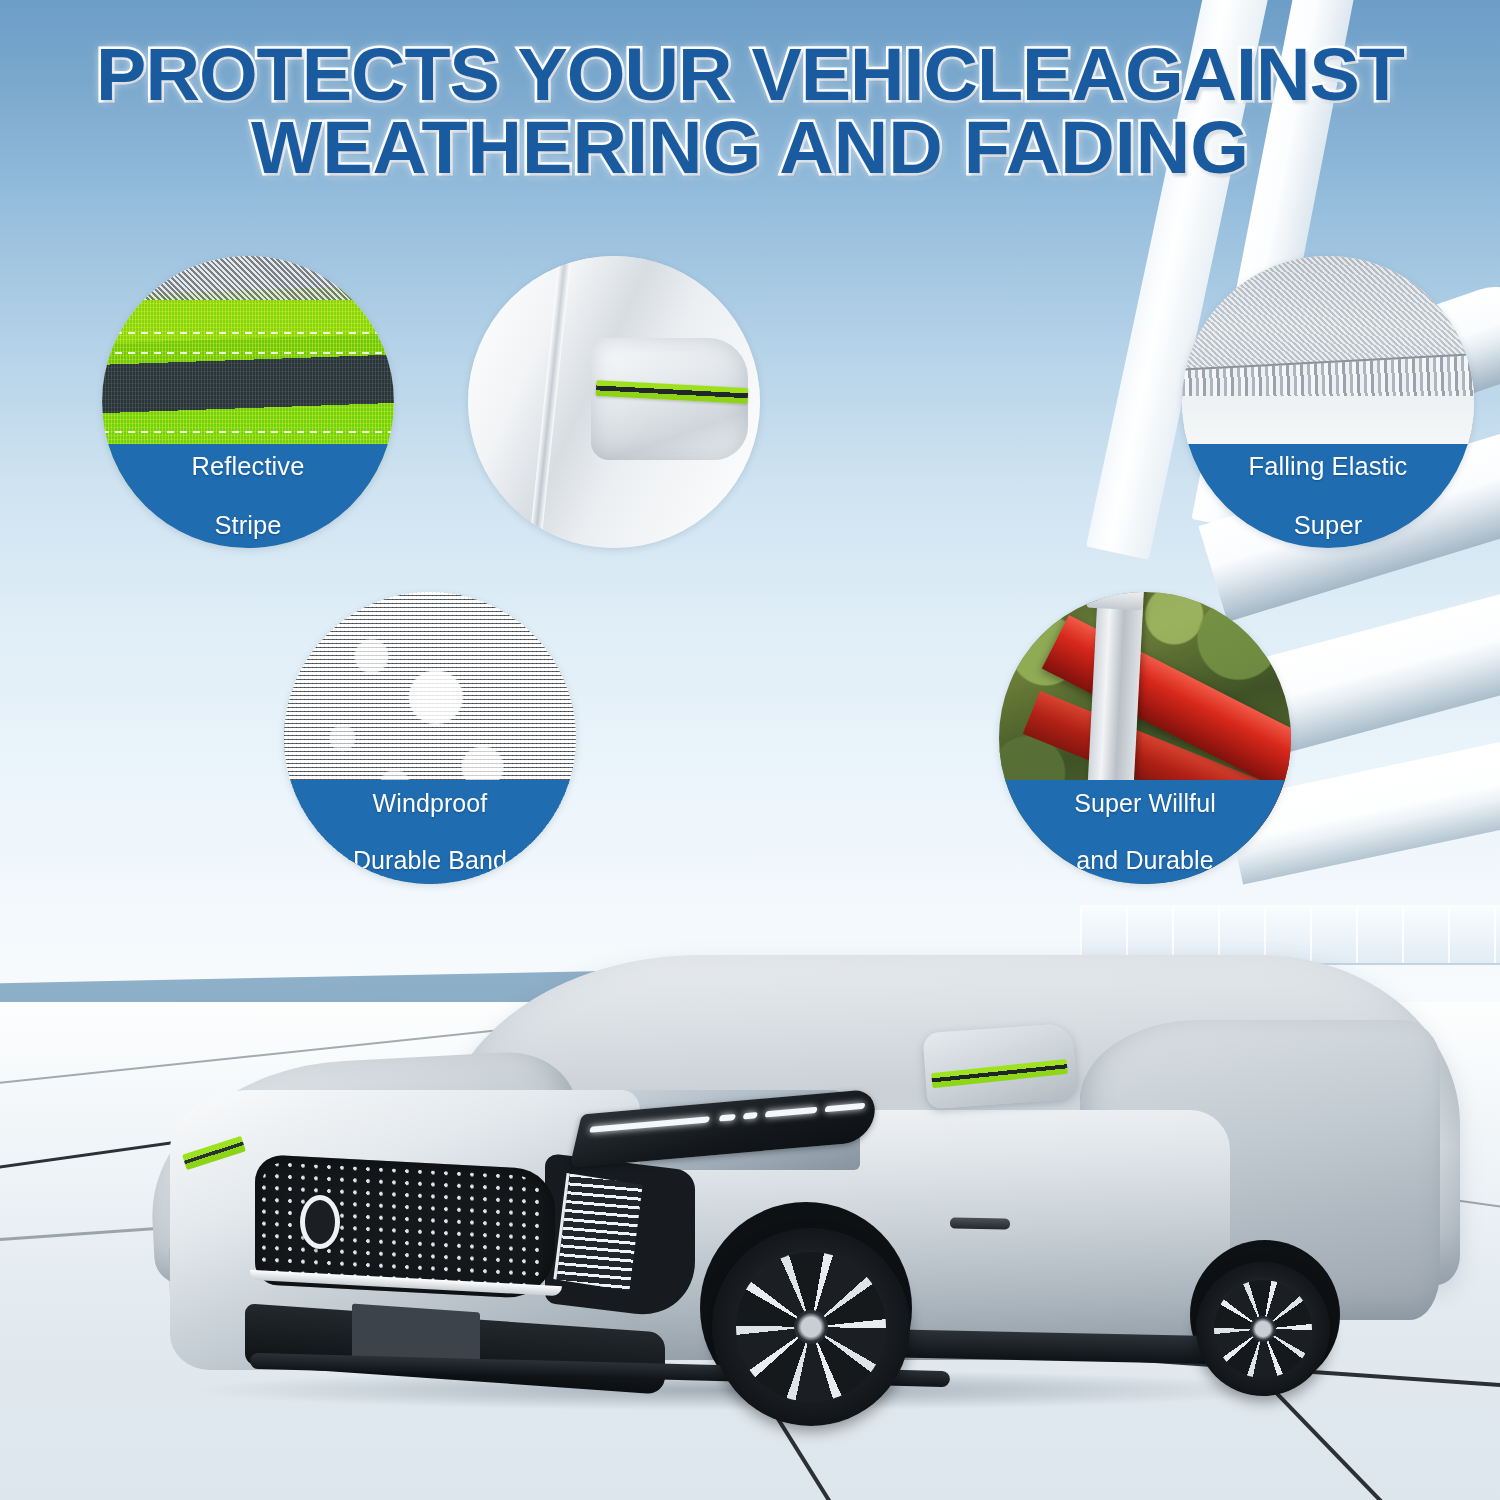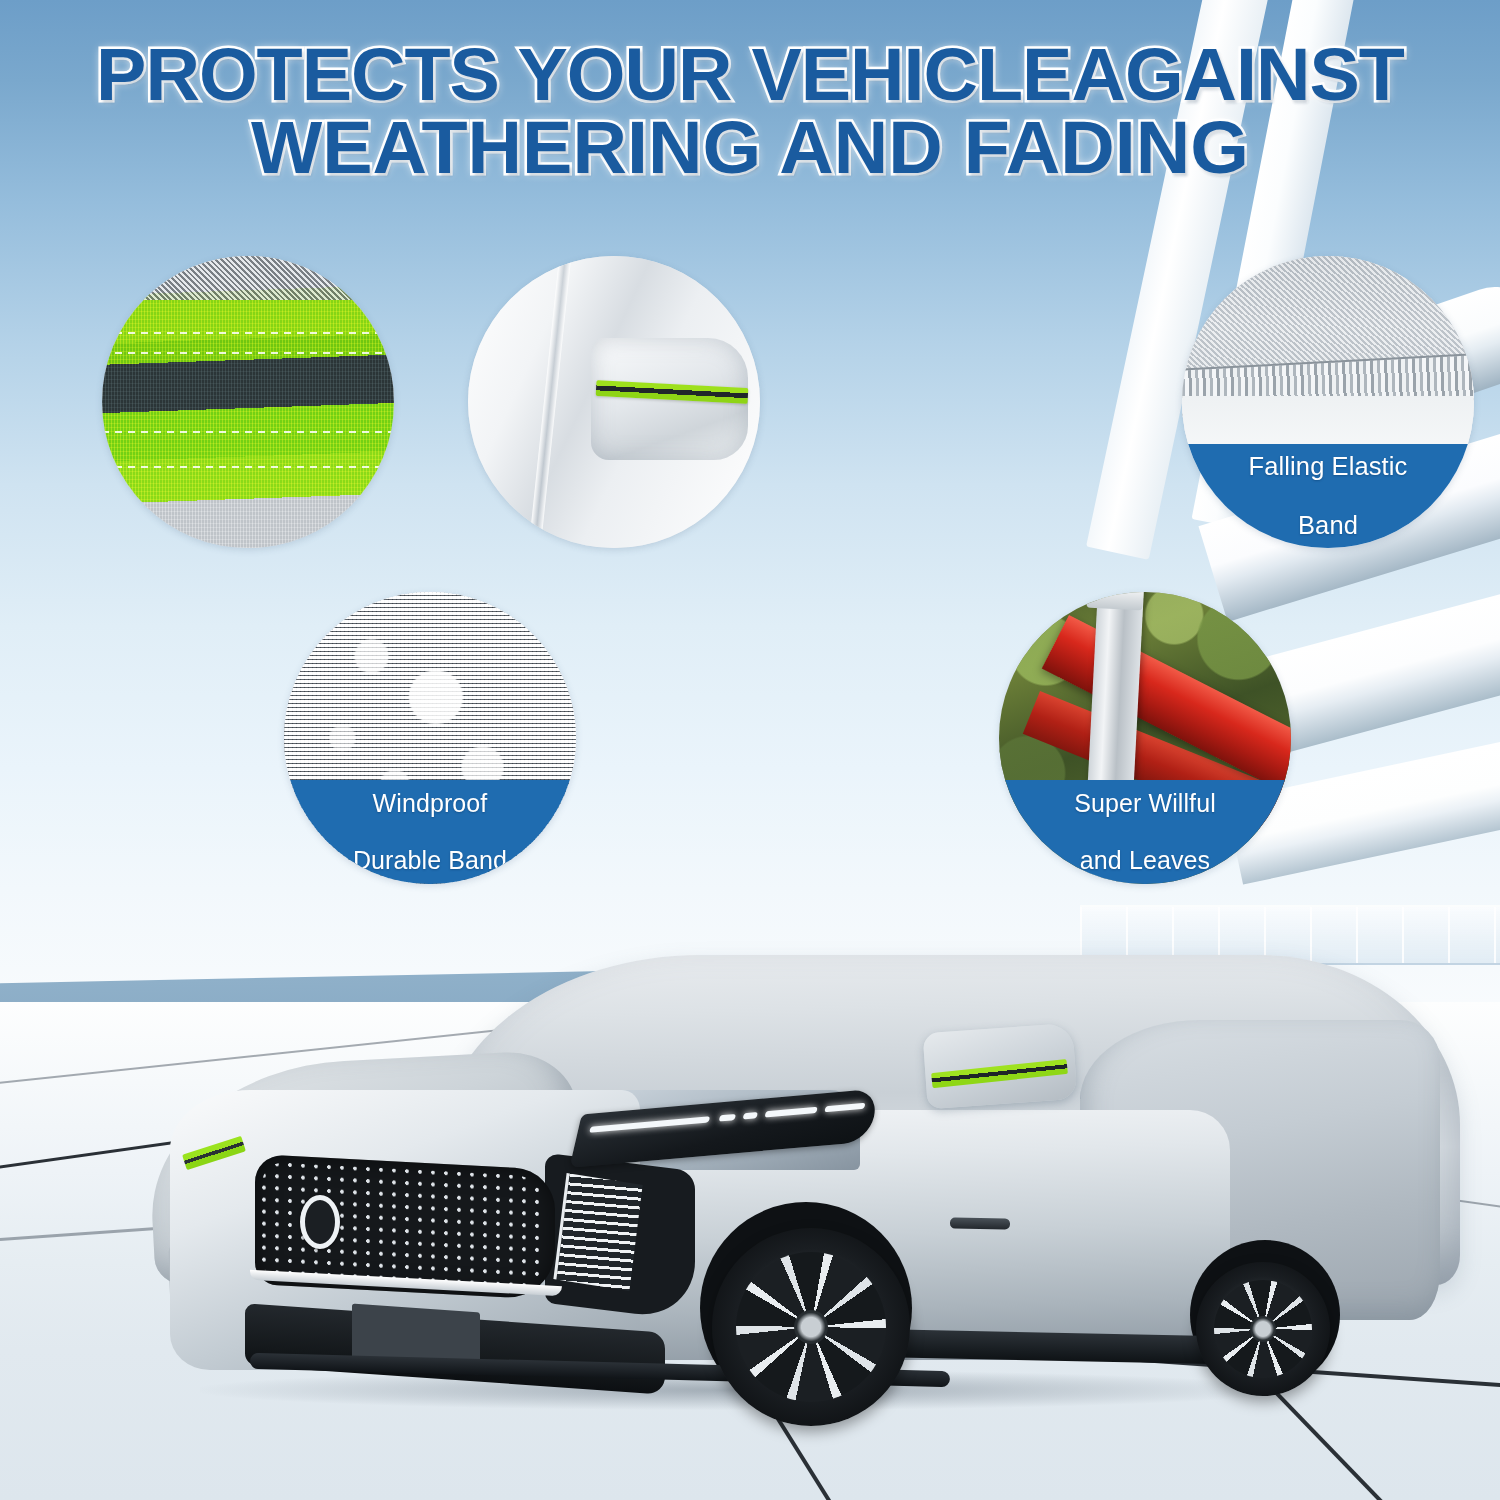--- a/index.html
+++ b/index.html
@@ -619,41 +619,47 @@
 
   <div class="features">
 
     <div class="feat r1" style="left:102px; top:256px;">
       <div class="photo ph-reflect">
         <div class="stitch" style="top:26%"></div>
         <div class="stitch" style="top:33%"></div>
         <div class="stitch" style="top:60%"></div>
         <div class="stitch" style="top:72%"></div>
       </div>
+      <div class="band">
+        <span>
+          <span>Reflective</span><br>
+          <span>Stripe</span>
+        </span>
+      </div>
     </div>
 
     <div class="feat r1" style="left:468px; top:256px;">
       <div class="photo ph-mirror">
         <div class="fold"></div>
         <div class="pouch"></div>
         <div class="gstripe"></div>
       </div>
     </div>
 
 
     <div class="feat r1" style="left:1182px; top:256px;">
       <div class="photo ph-elastic">
         <div class="topfab"></div>
         <div class="ruche"></div>
         <div class="botfab"></div>
       </div>
       <div class="band">
         <span>
           <span>Falling Elastic</span><br>
-          <span>Band</span>
+          <span>Super</span>
         </span>
       </div>
     </div>
 
     <div class="feat r2" style="left:284px; top:592px;">
       <div class="photo ph-mesh"></div>
       <div class="band">
         <span>
           <span>Windproof</span><br>
           <span>Durable Band</span>
@@ -666,21 +672,21 @@
       <div class="photo ph-durable">
         <div class="foliage"></div>
         <div class="beam2"></div>
         <div class="beam"></div>
         <div class="strap"></div>
         <div class="strapcap"></div>
       </div>
       <div class="band">
         <span>
           <span>Super Willful</span><br>
-          <span>and Leaves</span>
+          <span>and Durable</span>
         </span>
       </div>
     </div>
 
   </div>
 
   <div class="carscene">
     <div class="car-shadow"></div>
 
     <div class="car-body"></div>

